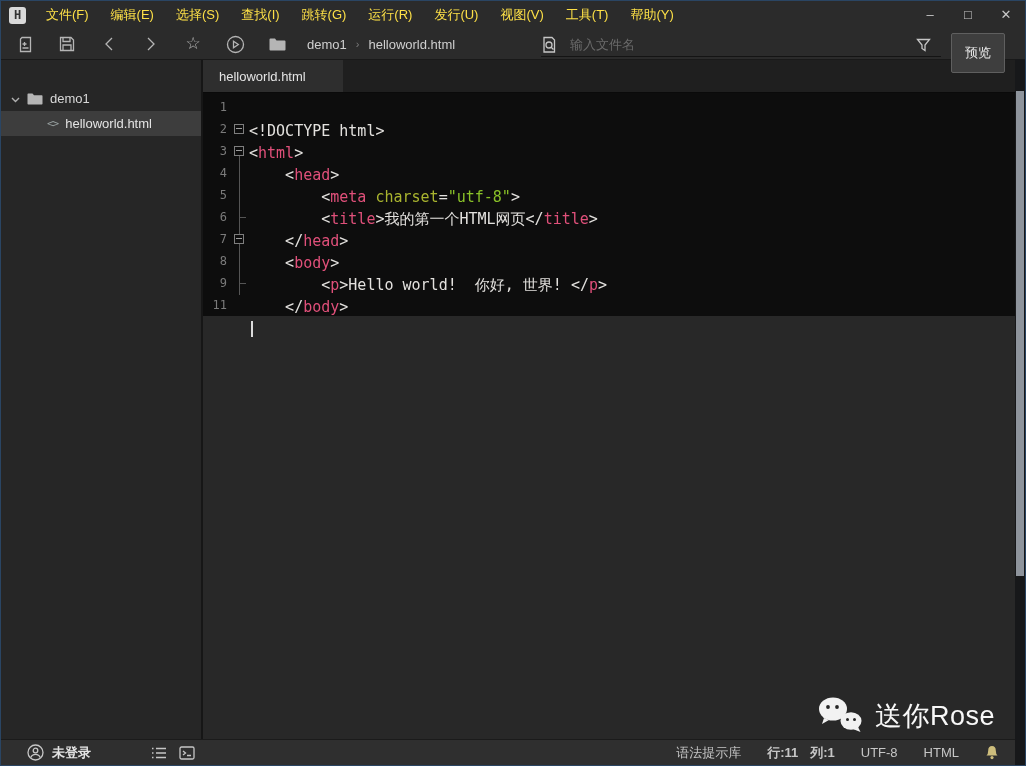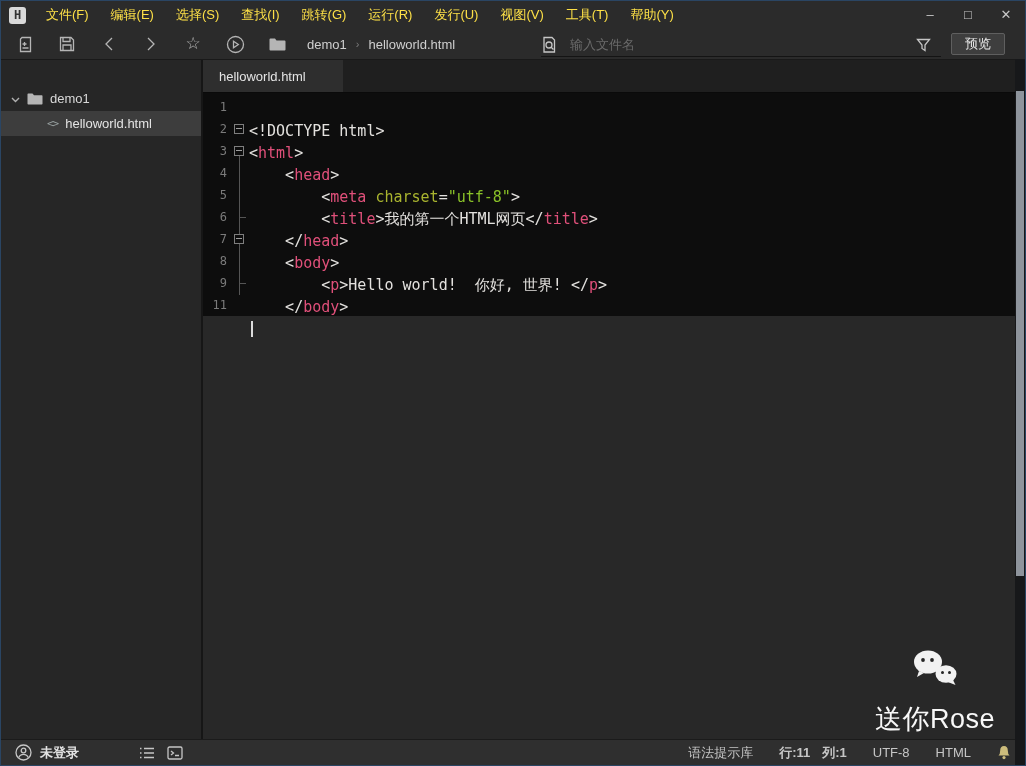--- a/index.html
+++ b/index.html
@@ -24,21 +24,21 @@
   .breadcrumb{display:flex;align-items:center;margin-left:16px;}
   .crumb{font-size:13px;color:#cfcfcf;margin:0 4px;}
   .crumb-sep{font-size:11px;color:#7a7a7a;margin:0 5px;}
   .folder-svg{fill:#b5b5b5;stroke:none;}
   .search-group{position:absolute;left:540px;top:4px;width:400px;height:23px;display:flex;align-items:center;
                 border-bottom:1px solid #141414;}
   .search-group svg{stroke:#9a9a9a;fill:none;stroke-width:1.2;flex:none;}
   .search-input{flex:1;margin-left:10px;background:transparent;border:none;outline:none;
                 font-size:13px;color:#cccccc;font-family:Liberation Sans, sans-serif;}
   .search-input::placeholder{color:#6a6a6a;}
-  .preview-btn{position:absolute;right:20px;top:4px;height:22px;padding:0 13px;background:#3e3e3e;
+  .preview-btn{position:absolute;right:20px;top:4px;height:40px;padding:0 13px;background:#3e3e3e;
                border:1px solid #5f5f5f;border-radius:2px;color:#e6e6e6;font-size:13px;line-height:20px;
                box-sizing:border-box;cursor:default;}
   
   .main{flex:1;display:flex;min-height:0;}
   .sidebar{width:202px;flex:none;background:#262626;border-right:2px solid #161616;padding-top:26px;box-sizing:border-box;}
   .tree-row{height:25px;display:flex;align-items:center;font-size:13px;color:#d8d8d8;}
   .tree-row.project{padding-left:10px;}
   .tree-row.file{padding-left:46px;background:#3d3d3d;color:#e4e4e4;}
   .tree-chevron svg{stroke:#b0b0b0;fill:none;stroke-width:1.4;}
   .tree-label{margin-left:7px;}
@@ -64,34 +64,34 @@
   .f-box::after{content:"";position:absolute;left:1px;right:1px;top:3px;height:1px;background:#9d9d9d;}
   .content{flex:1;white-space:pre;position:relative;color:var(--plain,#e3e1de);margin-top:24px;}
   .line.current .content{background:var(--current_line,#3b3b3b);}
   .caret{position:absolute;left:2px;top:3px;width:2px;height:16px;background:#dcdcdc;}
   .tk-p{color:var(--plain,#e3e1de);}
   .tk-t{color:var(--tag,#e0507a);}
   .tk-a{color:var(--attr,#a9b42f);}
   .tk-s{color:var(--string,#8ac228);}
   
   .statusbar{height:26px;flex:none;background:#2f2f2f;border-top:1px solid #1b1b1b;
-             display:flex;align-items:center;font-size:13px;color:#c6c6c6;padding:0 14px;box-sizing:border-box;}
+             display:flex;align-items:center;font-size:13px;color:#c6c6c6;padding:0 26px;box-sizing:border-box;}
   .sb-left{display:flex;align-items:center;}
   .sb-icon{display:flex;align-items:center;justify-content:center;}
   .sb-icon svg{stroke:#c6c6c6;fill:none;stroke-width:1.3;}
   .sb-login{margin-left:8px;font-weight:bold;color:#e3e3e3;}
   .sb-list{margin-left:60px;}
   .sb-term{margin-left:12px;}
   .sb-right{margin-left:auto;display:flex;align-items:center;gap:26px;justify-content:space-between;}
   .sb-linecol{display:flex;gap:12px;font-weight:bold;}
   .bell svg{fill:var(--bell,#cdbd7c);stroke:none;}
   
   .scroll-track{position:absolute;top:58px;right:0;bottom:0;width:10px;background:#17181a;}
   .scroll-thumb{position:absolute;top:32px;left:1px;width:8px;height:485px;background:#8e949c;}
-  .watermark{position:absolute;right:30px;bottom:28px;display:flex;align-items:center;gap:11px;z-index:5;flex-direction:column;}
+  .watermark{position:absolute;right:30px;bottom:28px;display:flex;align-items:center;gap:11px;z-index:5;}
   .wm-text{font-size:27px;color:#f8f8f8;font-weight:500;letter-spacing:0.5px;}
 </style>
 </head>
 <body>
 
 <div class="page">
 
   <div class="titlebar">
     <div class="win-icon">H</div>
     <div style="display:flex">

